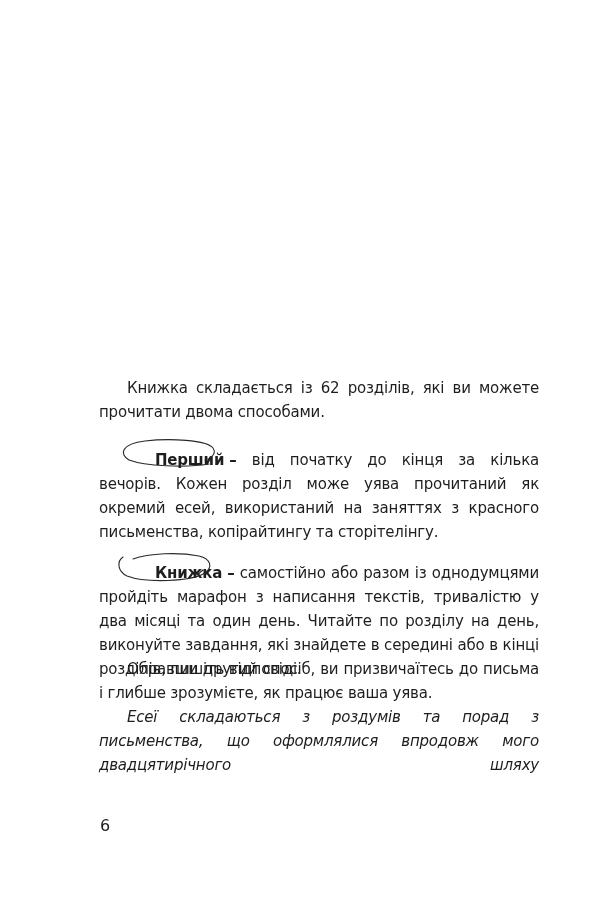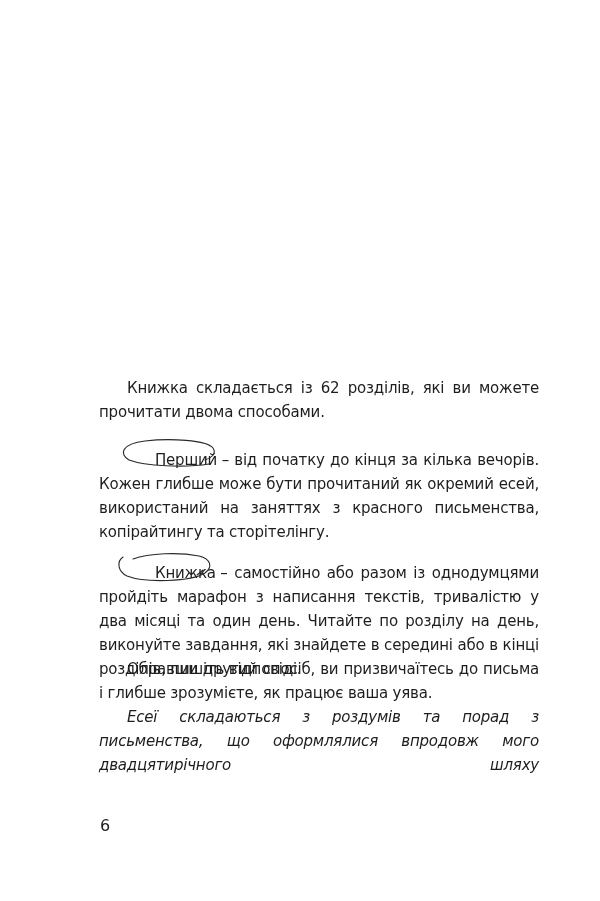--- a/index.html
+++ b/index.html
@@ -36,20 +36,21 @@
       text-indent: 28px;
       text-align: justify;
     }
     .para.last-left { text-align-last: left; }
     .italic {
       font-style: italic;
     }
     .circled {
       position: relative;
       display: inline-block;
+      font-weight: bold;
     }
     .circle-svg {
       position: absolute;
       pointer-events: none;
       overflow: visible;
     }
     .page-number {
       position: absolute;
       left: 100px;
       top: 816px;
@@ -66,21 +67,21 @@
     <p class="para last-left">Книжка складається із 62 розділів, які ви можете прочитати двома способами.</p>
   </div>
 
   <div class="text-block" style="top:448px;">
     <p class="para last-left">
       <span class="circled">
         <svg class="circle-svg" width="110" height="32" viewBox="0 0 110 32" style="left:-12px; top:-10px;">
           <path d="M14,22 C4,16 6,6 30,3 C55,0 92,2 98,10 C102,16 96,20 90,22 M14,22 C30,28 70,30 94,26" fill="none" stroke="#2a2a2a" stroke-width="1.1" stroke-linecap="round"></path>
         </svg>
         <span>Перший</span><span> –</span>
-      </span><span> від початку до кінця за кілька вечорів. Кожен глибше може бути прочитаний як окремий есей, використаний на заняттях з красного письменства, копірайтингу та сторітелінгу.</span>
+      </span><span> від початку до кінця за кілька вечорів. Кожен розділ може уява прочитаний як окремий есей, використаний на заняттях з красного письменства, копірайтингу та сторітелінгу.</span>
     </p>
   </div>
 
   <div class="text-block" style="top:561px;">
     <p class="para last-left">
       <span class="circled">
         <svg class="circle-svg" width="110" height="34" viewBox="0 0 110 34" style="left:-14px; top:-10px;">
           <path d="M10,6 C4,10 4,20 14,25 C32,32 78,31 92,22 C100,16 98,8 86,5 C66,1 36,2 20,8" fill="none" stroke="#2a2a2a" stroke-width="1.1" stroke-linecap="round"></path>
           <path d="M84,24 L90,19" fill="none" stroke="#2a2a2a" stroke-width="1.1" stroke-linecap="round"></path>
         </svg>

